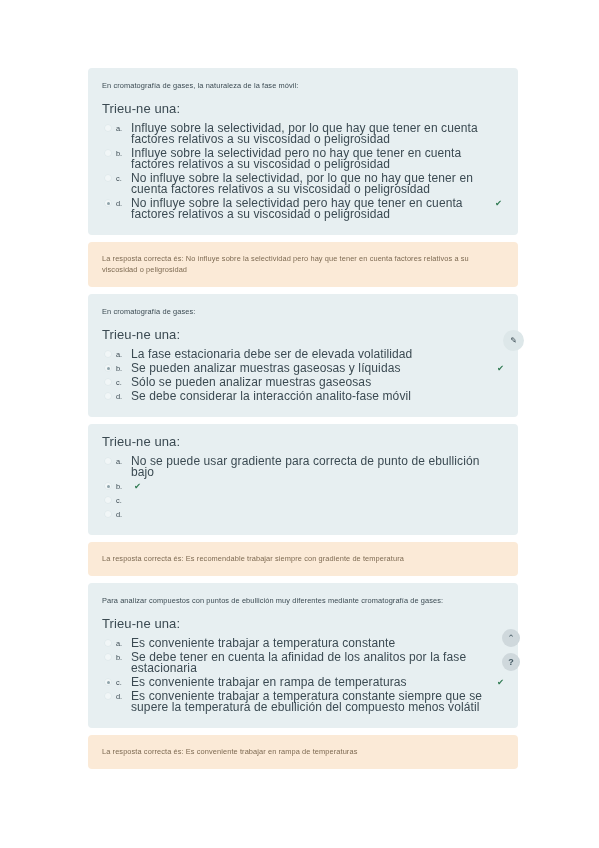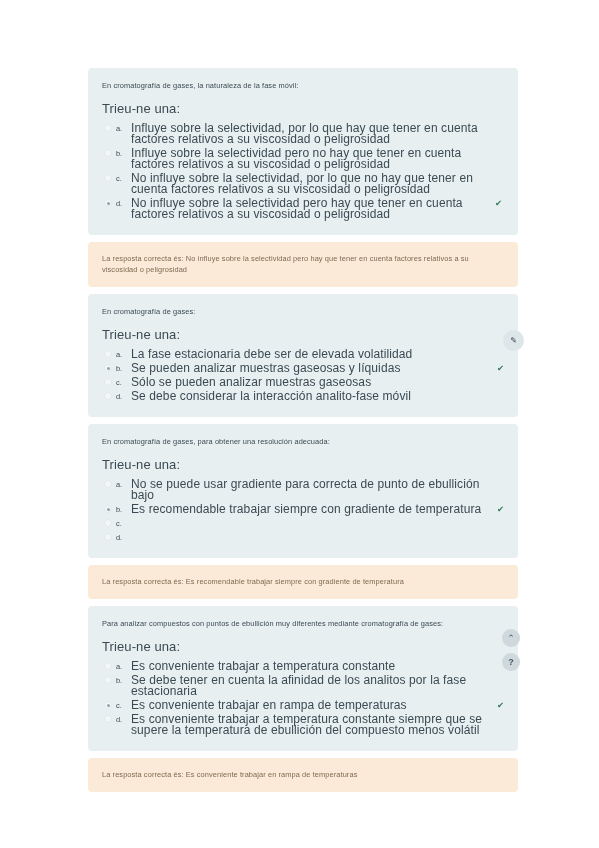--- a/index.html
+++ b/index.html
@@ -241,32 +241,30 @@
               <span class="atext">Sólo se pueden analizar muestras gaseosas</span>
             </li>
             <li class="answer">
               <span class="radio"></span>
               <span class="letter">d.</span>
               <span class="atext">Se debe considerar la interacción analito-fase móvil</span>
             </li>
           </ul>
         </div>
         <div class="qcard">
-          <p class="qtext">En cromatografía de gases, para obtener una resolución adecuada:</p>
           <p class="prompt">Trieu-ne una:</p>
           <ul class="answers">
             <li class="answer">
               <span class="radio"></span>
               <span class="letter">a.</span>
               <span class="atext">No se puede usar gradiente para correcta de punto de ebullición bajo</span>
             </li>
             <li class="answer">
               <span class="radio checked"></span>
               <span class="letter">b.</span>
-              <span class="atext">Es recomendable trabajar siempre con gradiente de temperatura</span>
               <span class="tick">✔</span>
             </li>
             <li class="answer">
               <span class="radio"></span>
               <span class="letter">c.</span>
             </li>
             <li class="answer">
               <span class="radio"></span>
               <span class="letter">d.</span>
             </li>

